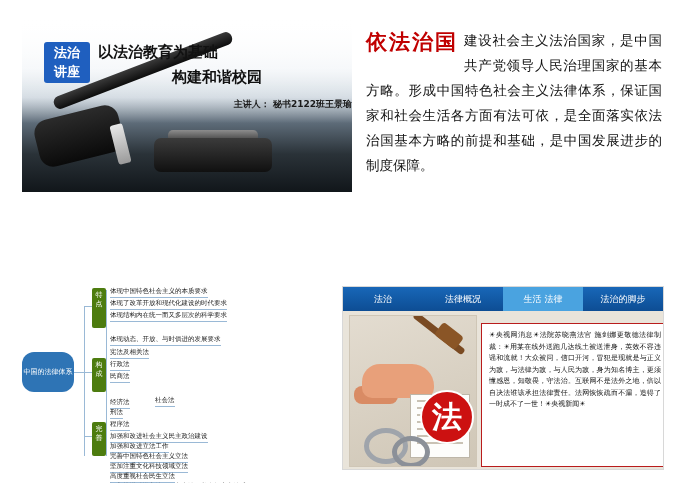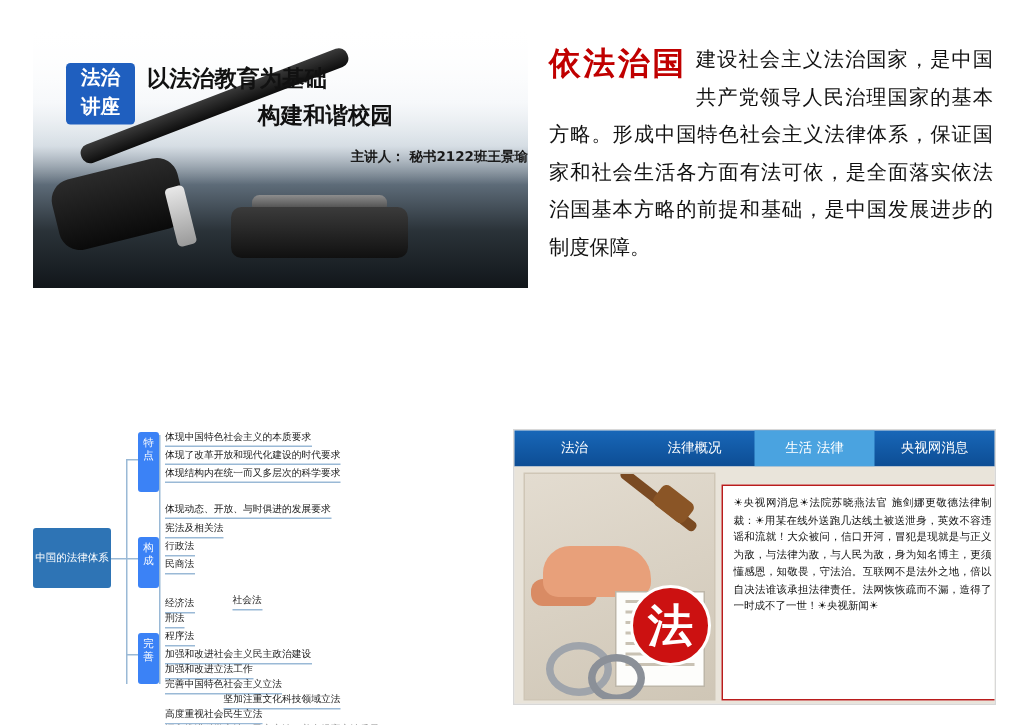--- a/index.html
+++ b/index.html
@@ -74,28 +74,28 @@
   }
   .rt-body{
     color:#111;font-size:13.5px;line-height:25px;text-align:justify;
     font-family:"DejaVu Sans",sans-serif;
   }
 
   
   .mindmap{left:22px;top:286px;width:290px;height:182px;}
   .mm-root{
     position:absolute;left:0px;top:66px;width:52px;height:40px;
-    background:#2e74b5;color:#fff;border-radius:2px;
+    background:#2e74b5;color:#fff;border-radius:12px;
     font-size:7px;line-height:11px;text-align:center;
     display:flex;align-items:center;justify-content:center;
     font-family:"DejaVu Sans",sans-serif;
   }
   .mm-cat{
     position:absolute;width:12px;
-    background:#3b82f6;color:#fff;font-size:7px;
+    background:#4d7c0f;color:#fff;font-size:7px;
     text-align:center;padding:3px 1px;border-radius:2px;line-height:9px;
     font-family:"DejaVu Sans",sans-serif;
   }
   .mm-item{
     position:absolute;left:88px;font-size:6.5px;color:#1a1a1a;
     white-space:nowrap;font-family:"DejaVu Sans",sans-serif;
     border-bottom:1px solid #9ab9d6;padding-bottom:1px;
   }
   .mm-line{position:absolute;background:#9ab9d6;}
 
@@ -190,31 +190,31 @@
   <div class="mm-item" style="top:74px;">行政法</div>
   <div class="mm-item" style="top:86px;">民商法</div>
   <div class="mm-item" style="top:112px;text-align:center;">经济法</div>
   <div class="mm-item" style="top:110px;margin-left:45px;">社会法</div>
   <div class="mm-item" style="top:122px;">刑法</div>
   <div class="mm-item" style="top:134px;">程序法</div>
 
   <div class="mm-item" style="top:146px;">加强和改进社会主义民主政治建设</div>
   <div class="mm-item" style="top:156px;">加强和改进立法工作</div>
   <div class="mm-item" style="top:166px;">完善中国特色社会主义立法</div>
-  <div class="mm-item" style="top:176px;margin-left:39px;">坚加注重文化科技领域立法</div>
+  <div class="mm-item" style="top:176px;">坚加注重文化科技领域立法</div>
   <div class="mm-item" style="top:186px;">高度重视社会民生立法</div>
   <div class="mm-item" style="top:196px;">深入推进科学立法、民主立法，着力提高立法质量</div>
 </div>
 
 <div class="abs news">
   <div class="news-nav">
     <div class="nv">法治</div>
     <div class="nv">法律概况</div>
     <div class="nv active">生活 法律</div>
-    <div class="nv">央视网消息</div>
+    <div class="nv">法治的脚步</div>
   </div>
 
   <div class="news-body">
     <div class="news-illus">
       <div class="illus-gavel-h"></div>
       <div class="illus-gavel-head"></div>
       <div class="illus-arm"></div>
       <div class="illus-hand"></div>
       <div class="illus-doc">
           <i></i>

